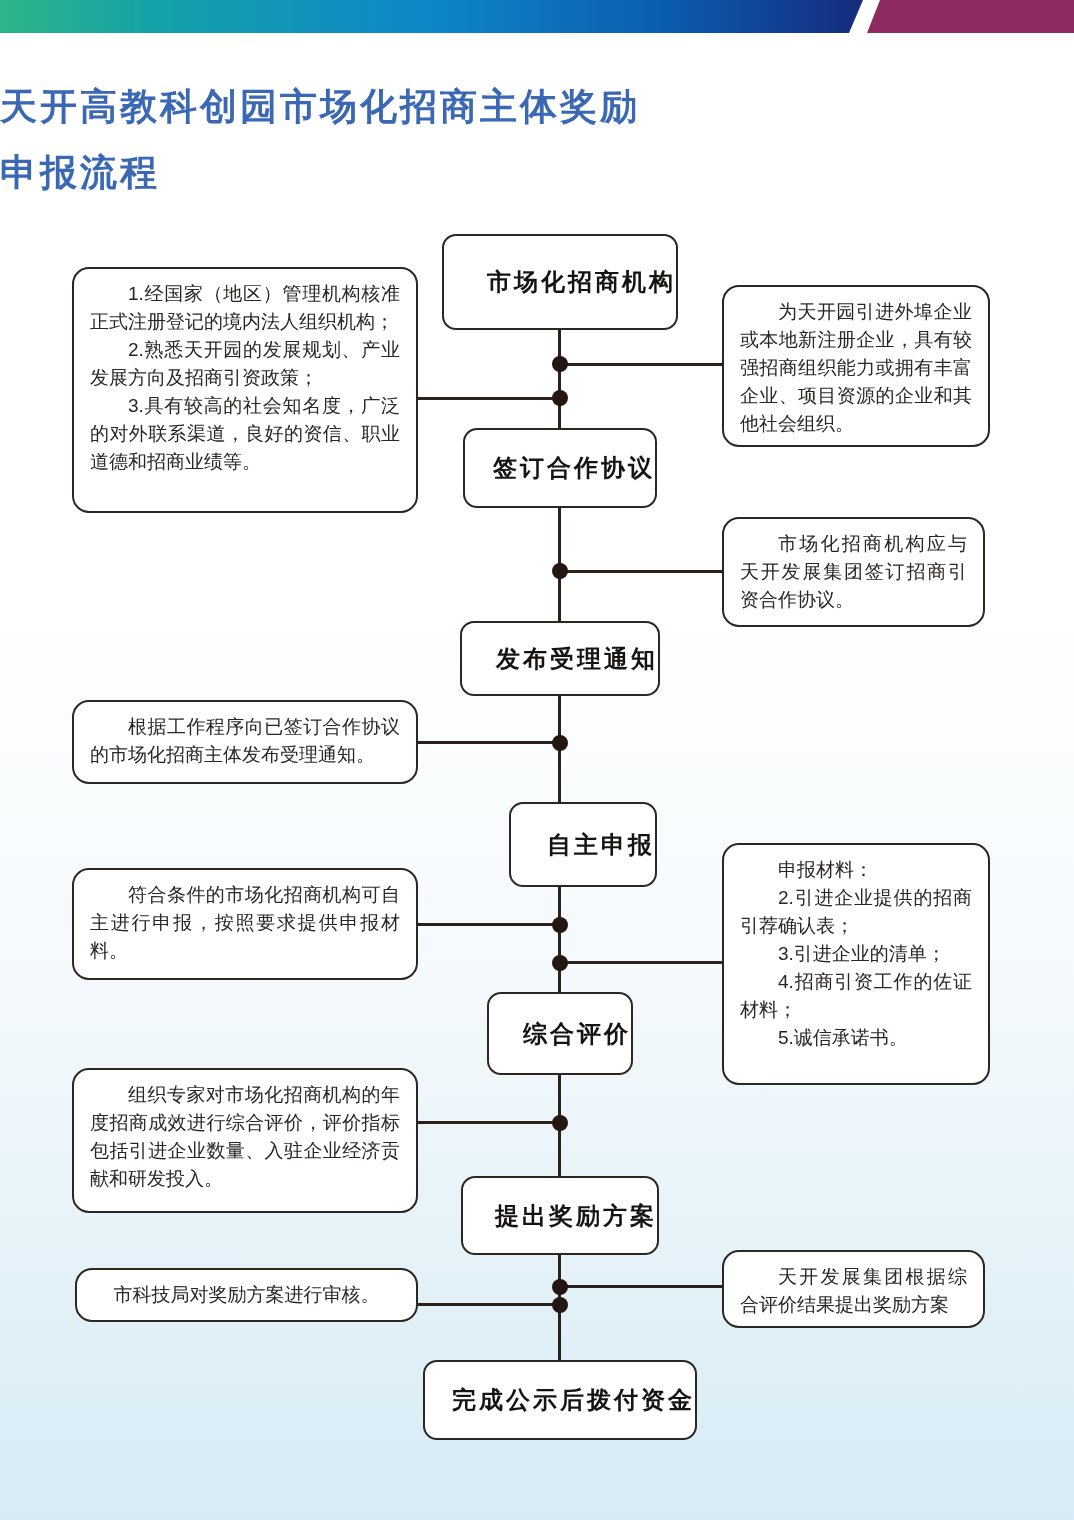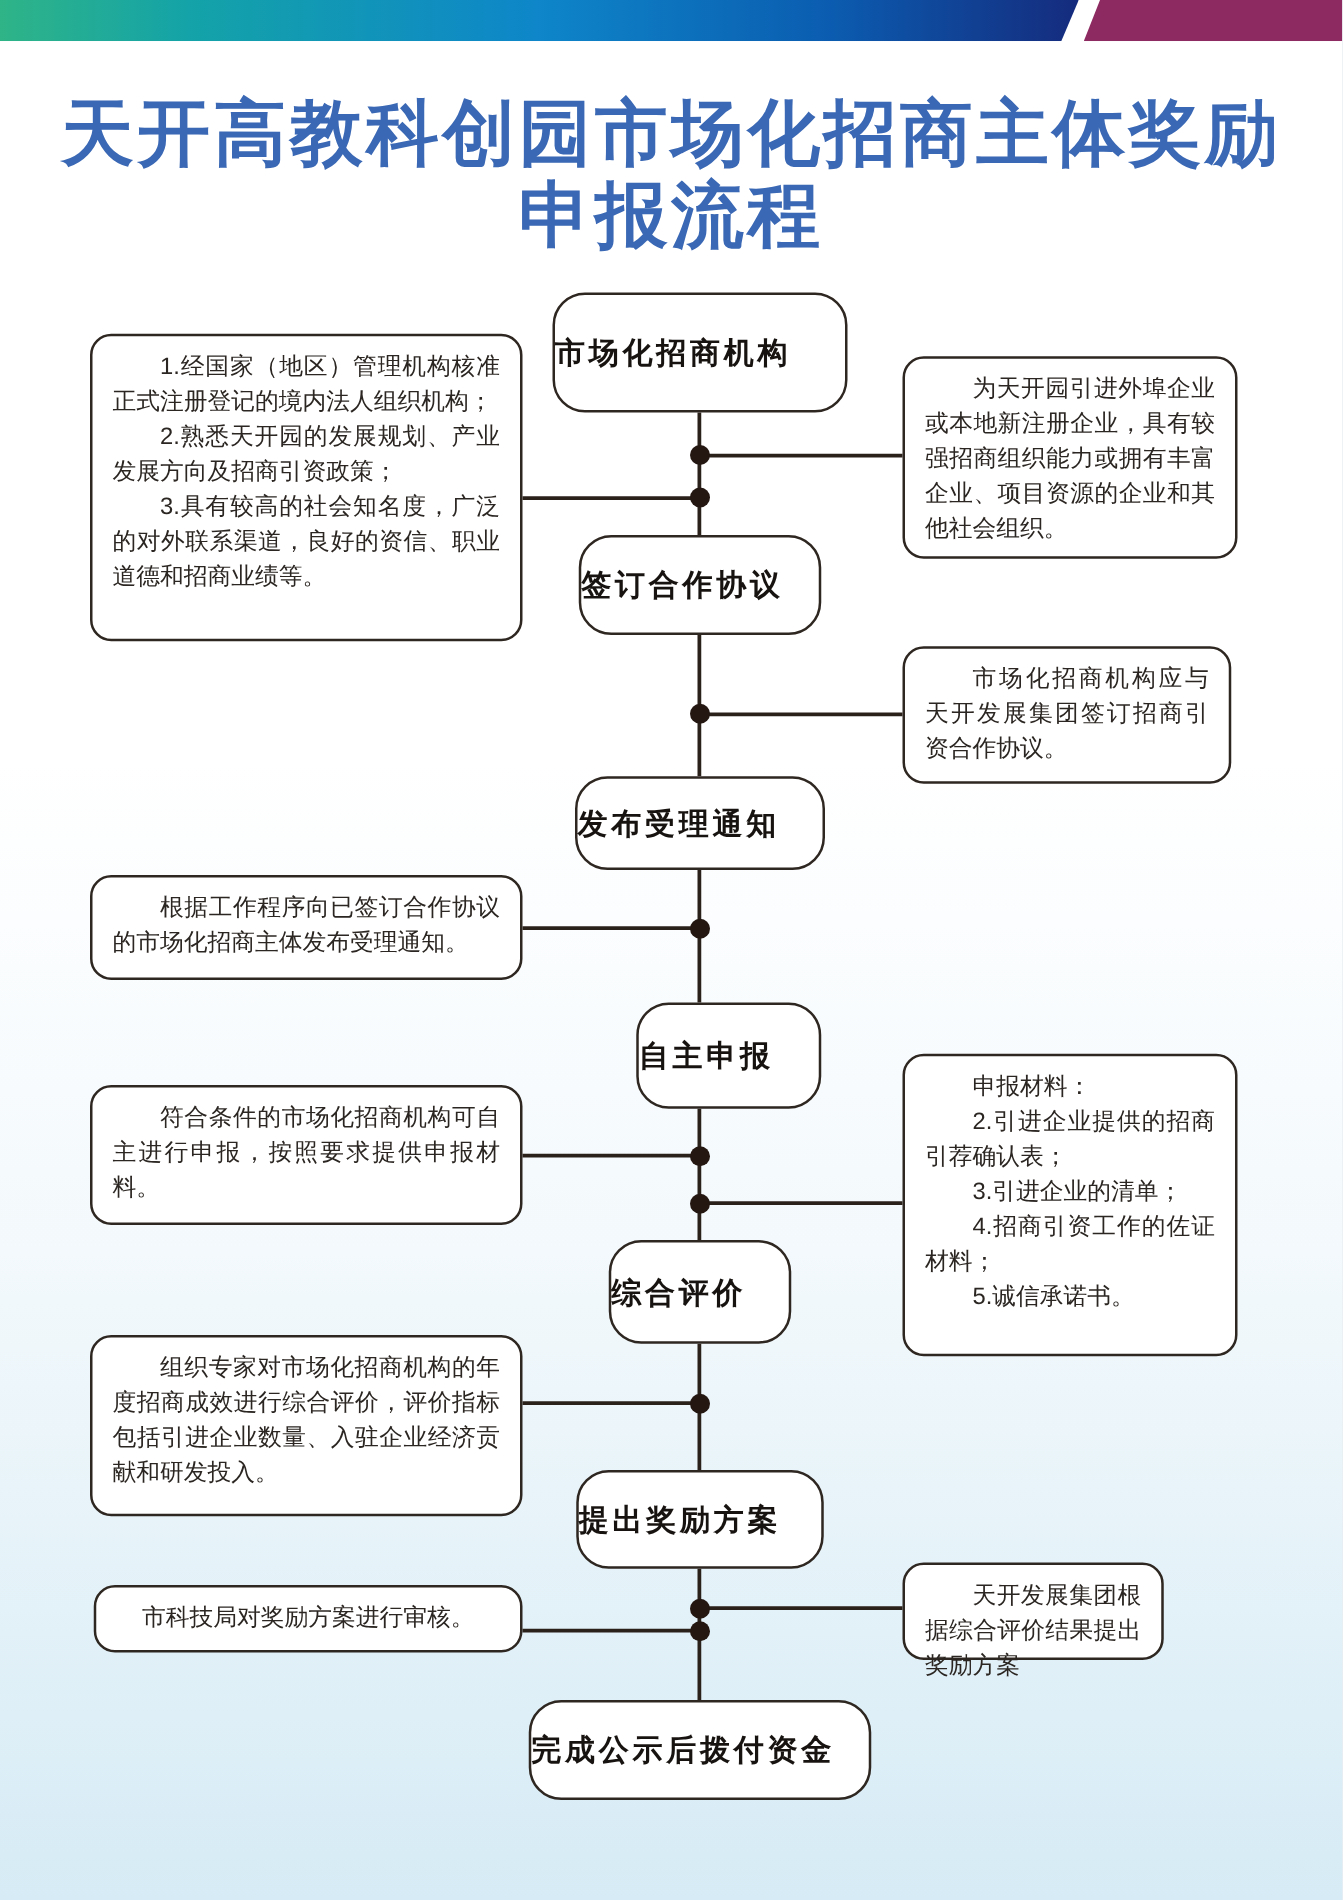--- a/index.html
+++ b/index.html
@@ -17,27 +17,27 @@
     background:linear-gradient(90deg,#2fb487 0%,#14a3a8 14%,#0e86c9 40%,#0b5cb0 62%,#152c7e 80%,#172967 100%);
     clip-path:polygon(0 0,863px 0,849px 33px,0 33px);
   }
   .band-accent {
     position:absolute; inset:0; background:#8e2a62;
     clip-path:polygon(880px 0,1074px 0,1074px 33px,867px 33px);
   }
   
   .title {
     position:absolute; top:74px; left:0; width:100%;
-    text-align:center; color:#3a68b4; font-weight:bold;
-    font-size:58px; line-height:66px; letter-spacing:3px;
+    text-align:left; color:#3a68b4; font-weight:bold;
+    font-size:37px; line-height:66px; letter-spacing:3px;
   }
   
   .node {
-    position:absolute; background:#ffffff; border:2px solid #2e2620; border-radius:26px;
-    display:flex; align-items:center; justify-content:flex-start;
+    position:absolute; background:#ffffff; border:2px solid #2e2620; border-radius:14px;
+    display:flex; align-items:center; justify-content:flex-end;
     font-weight:bold; font-size:24px; color:#171310; letter-spacing:3px; white-space:nowrap;
   }
   
   .note {
     position:absolute; background:#ffffff; border:2px solid #2e2620; border-radius:17px;
     padding:11px 16px; font-size:19px; line-height:28px; color:#2b2622;
   }
   .note p { margin:0; text-indent:2em; text-align:justify; }
   .note.center-text { display:flex; align-items:center; justify-content:center; padding:0 10px; }
   .note.center-text p { text-indent:0; text-align:center; }
@@ -57,21 +57,21 @@
 
   
   #nl1 { left:72px;  top:267px;  width:346px; height:246px; }
   #nr1 { left:722px; top:285px;  width:268px; height:162px; }
   #nr2 { left:722px; top:517px;  width:263px; height:110px; }
   #nl2 { left:72px;  top:700px;  width:346px; height:84px;  }
   #nl3 { left:72px;  top:868px;  width:346px; height:112px; }
   #nr3 { left:722px; top:843px;  width:268px; height:242px; }
   #nl4 { left:72px;  top:1068px; width:346px; height:145px; }
   #nl5 { left:75px;  top:1268px; width:343px; height:54px;  }
-  #nr4 { left:722px; top:1250px; width:209px; height:78px;  }
+  #nr4 { left:722px; top:1250px; width:263px; height:78px;  }
 
   
   #v1 { top:330px;  height:98px;  }
   #v2 { top:508px;  height:113px; }
   #v3 { top:696px;  height:106px; }
   #v4 { top:887px;  height:105px; }
   #v5 { top:1075px; height:101px; }
   #v6 { top:1255px; height:105px; }
 
   

